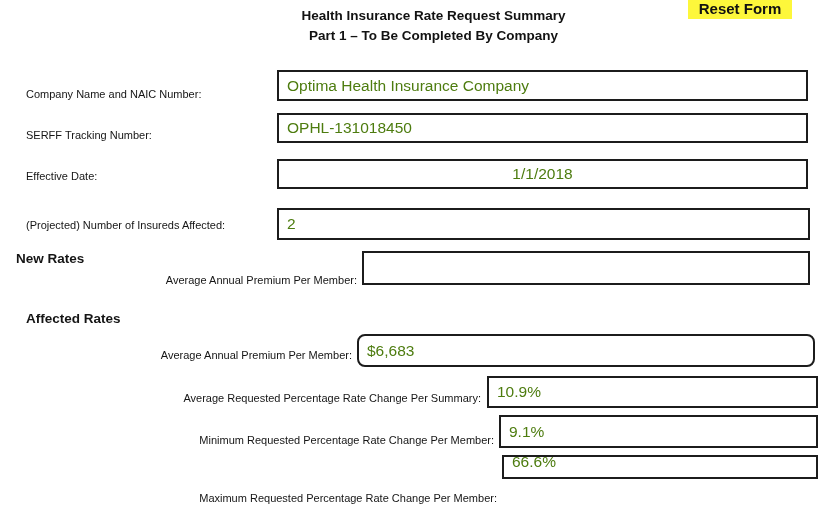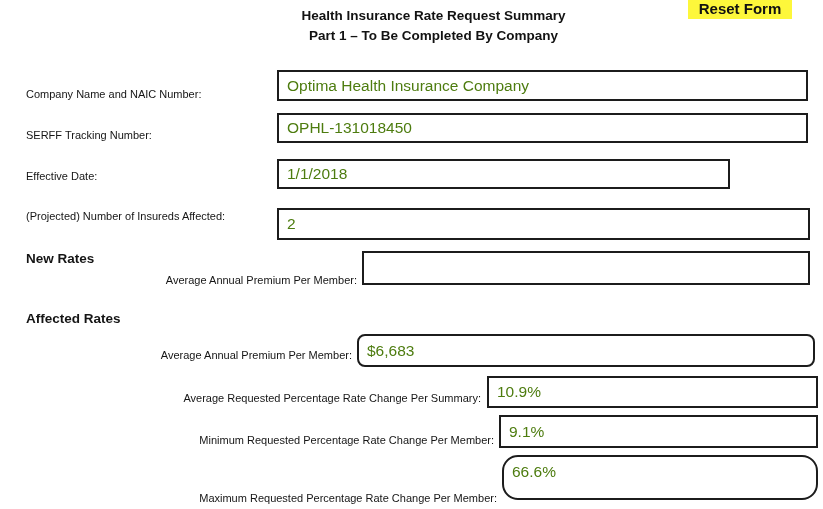--- a/index.html
+++ b/index.html
@@ -32,21 +32,21 @@
     display: flex; align-items: flex-end; justify-content: center;
     padding-bottom: 2px;
     cursor: pointer;
   }
   .lbl {
     position: absolute;
     font-weight: normal; font-size: 11px; line-height: 19px;
     color: #151515;
     white-space: nowrap;
   }
-  .lbl.wrap { white-space: normal; }
+  .lbl.wrap { white-space: normal; margin-top: 9px; }
   .lbl.ralign { left: 0; text-align: right; }
   .section {
     position: absolute;
     font-weight: bold; font-size: 13.5px;
     color: #151515;
   }
   .box {
     position: absolute;
     border: 2px solid #1c1c1c;
     background: #ffffff;
@@ -70,36 +70,36 @@
 
   <button class="reset-btn">Reset Form</button>
 
   <div class="lbl" style="left:26px; top:85px;">Company Name and NAIC Number:</div>
   <input class="box" style="left: 277px; top: 70px; width: 531px; height: 31px;" value="Optima Health Insurance Company">
 
   <div class="lbl" style="left:26px; top:126px;">SERFF Tracking Number:</div>
   <input class="box" style="left: 277px; top: 113px; width: 531px; height: 30px;" value="OPHL-131018450">
 
   <div class="lbl" style="left:26px; top:167px;">Effective Date:</div>
-  <input class="box" style="left: 277px; top: 159px; width: 453px; height: 30px;" value="1/1/2018">
+  <input class="box" style="left: 277px; top: 159px; width: 531px; height: 30px; text-align: center;" value="1/1/2018">
 
   <div class="lbl wrap" style="left:26px; top:207px; width:245px;">(Projected) Number of Insureds Affected:</div>
   <input class="box" style="left: 277px; top: 208px; width: 533px; height: 32px;" value="2">
 
-  <div class="section" style="left:26px; top:251px;">New Rates</div>
+  <div class="section" style="left:16px; top:251px;">New Rates</div>
   <div class="lbl ralign" style="width:357px; top:271px;">Average Annual Premium Per Member:</div>
   <input class="box" style="left: 362px; top: 251px; width: 448px; height: 34px;" value="">
 
   <div class="section" style="left:26px; top:311px;">Affected Rates</div>
 
   <div class="lbl ralign" style="width:352px; top:346px;">Average Annual Premium Per Member:</div>
   <input class="box" style="left: 357px; top: 334px; width: 458px; height: 33px; border-radius: 8px;" value="$6,683">
 
   <div class="lbl ralign" style="width:481px; top:389px;">Average Requested Percentage Rate Change Per Summary:</div>
   <input class="box" style="left: 487px; top: 376px; width: 331px; height: 32px;" value="10.9%">
 
   <div class="lbl ralign" style="width:494px; top:431px;">Minimum Requested Percentage Rate Change Per Member:</div>
   <input class="box" style="left: 499px; top: 415px; width: 319px; height: 33px;" value="9.1%">
 
   <div class="lbl ralign" style="width:497px; top:489px;">Maximum Requested Percentage Rate Change Per Member:</div>
-  <input class="box" style="left: 502px; top: 455px; width: 316px; height: 45px; padding-bottom: 12px; border-radius: 16px;" value="66.6%">
+  <input class="box" style="left: 502px; top: 455px; width: 316px; height: 24px; padding-bottom: 12px;" value="66.6%">
 
 </div>
 
 </body></html>

